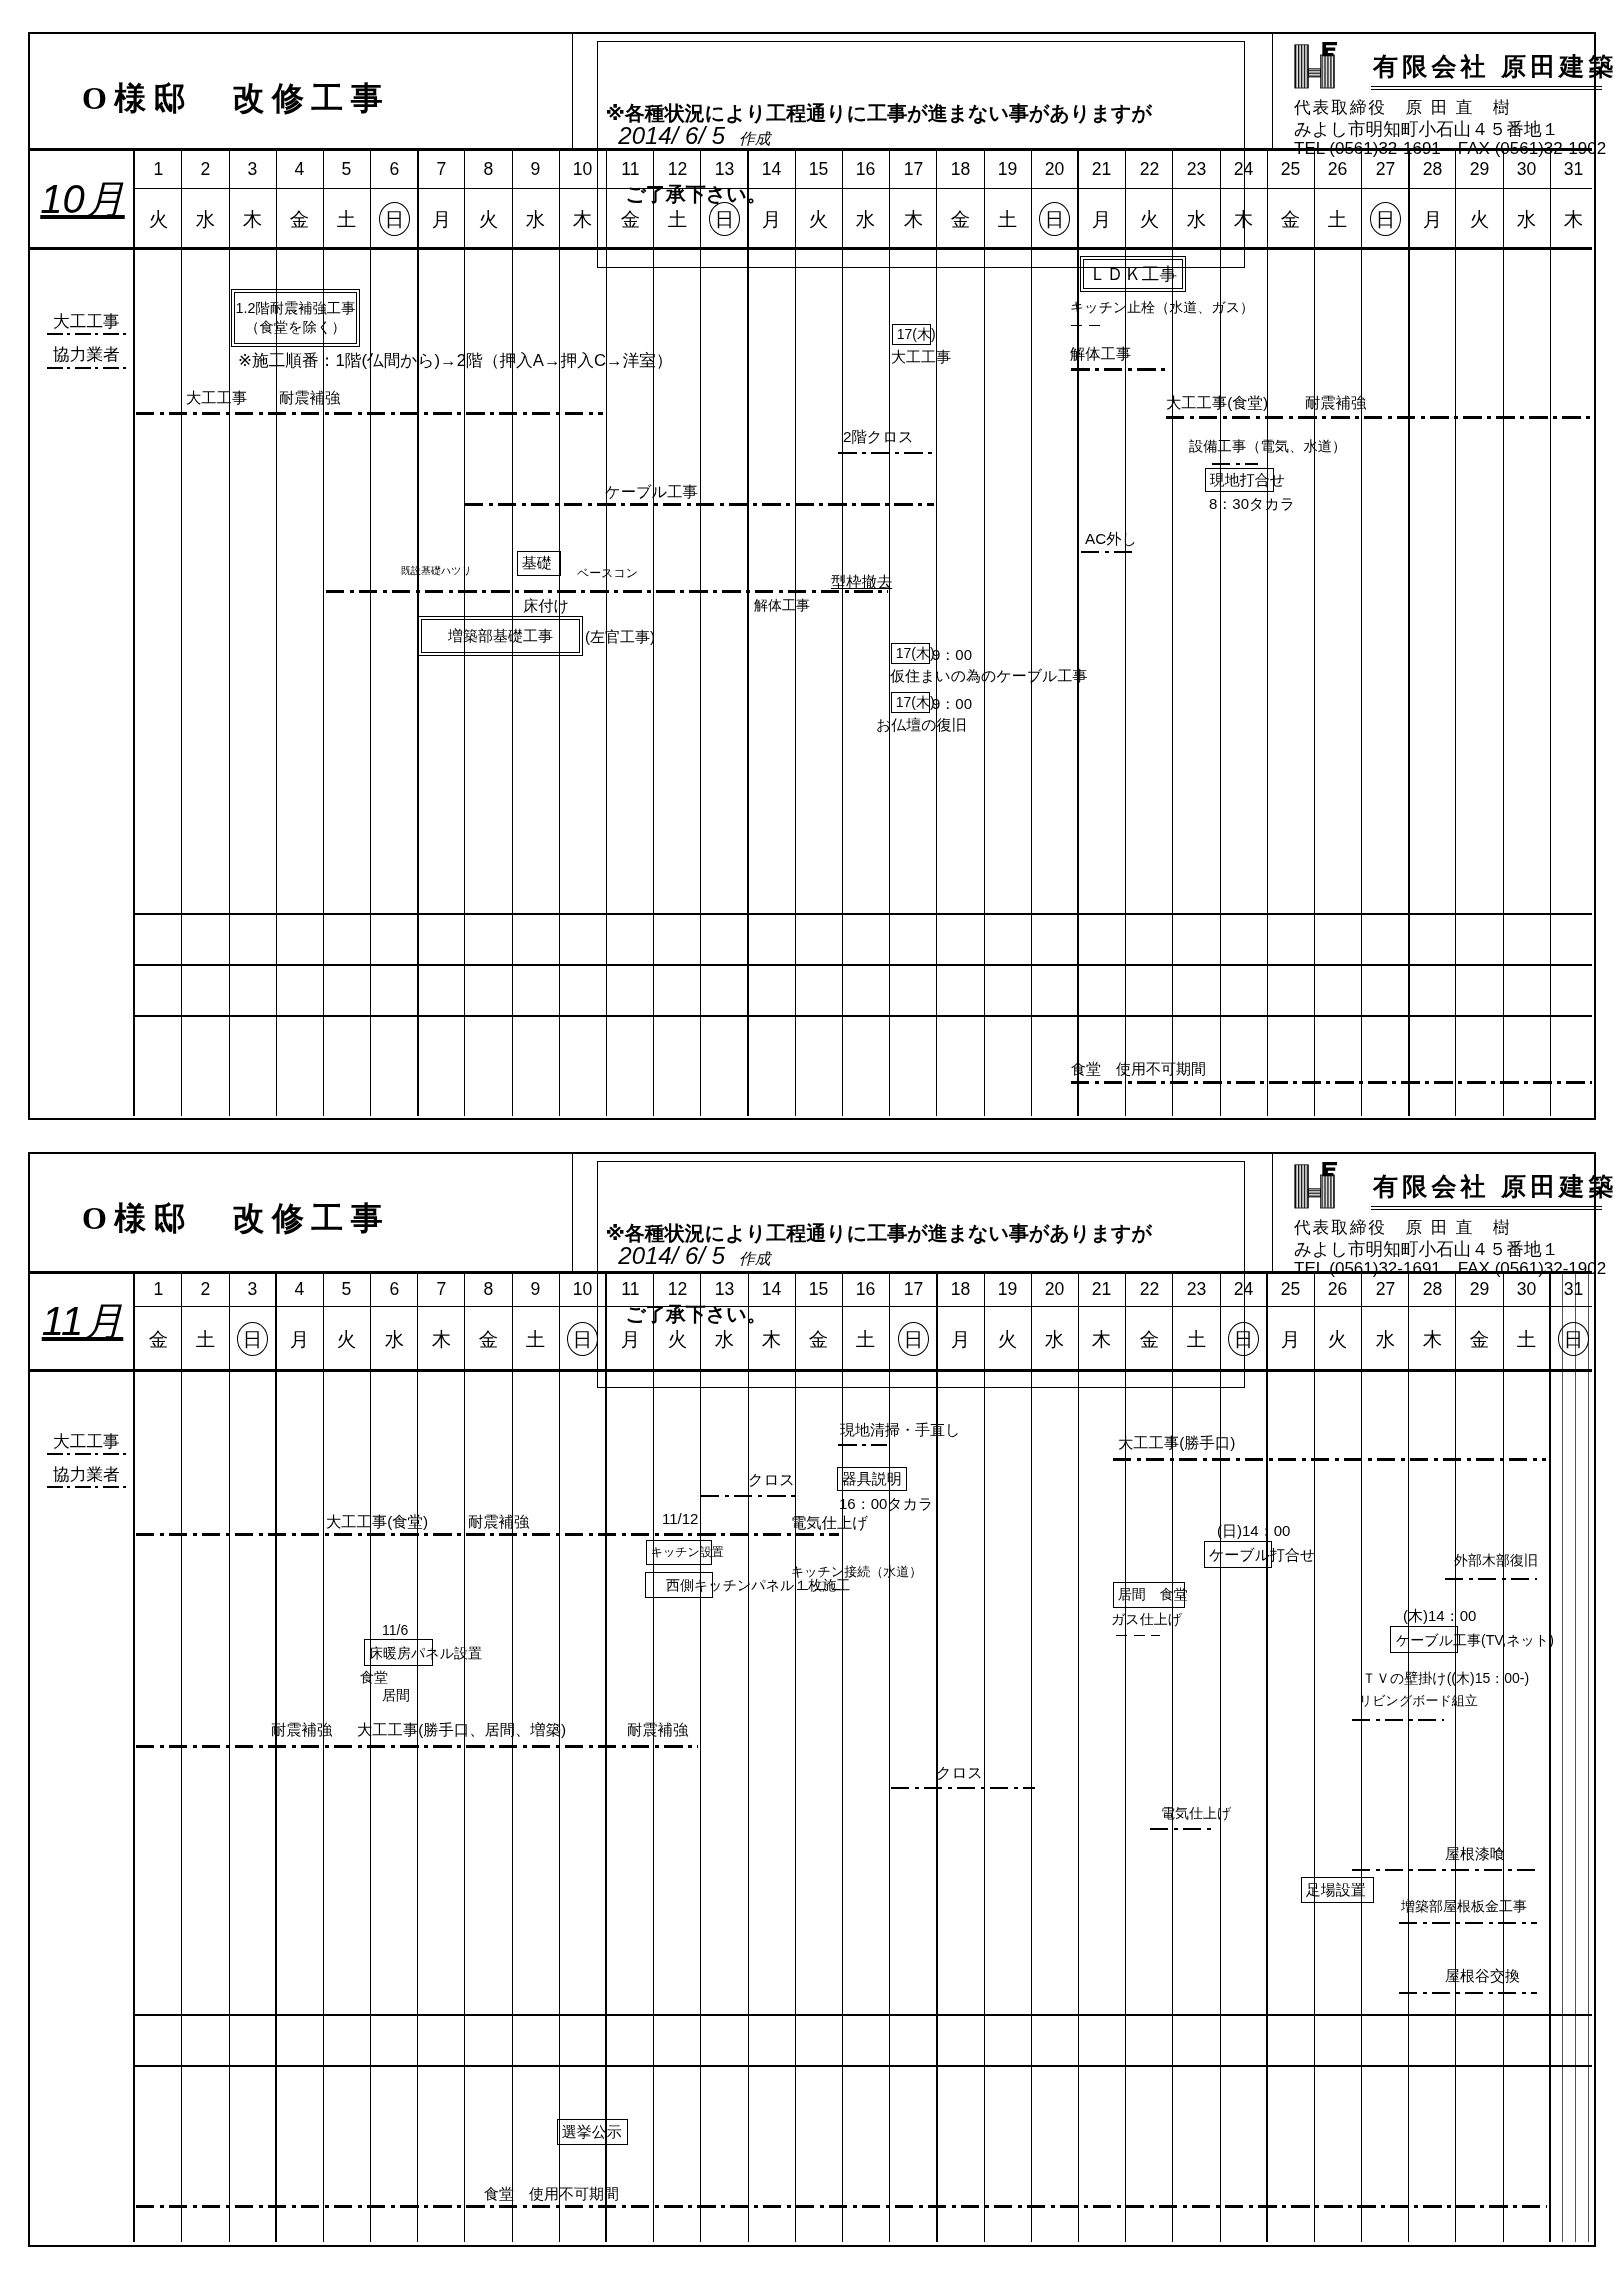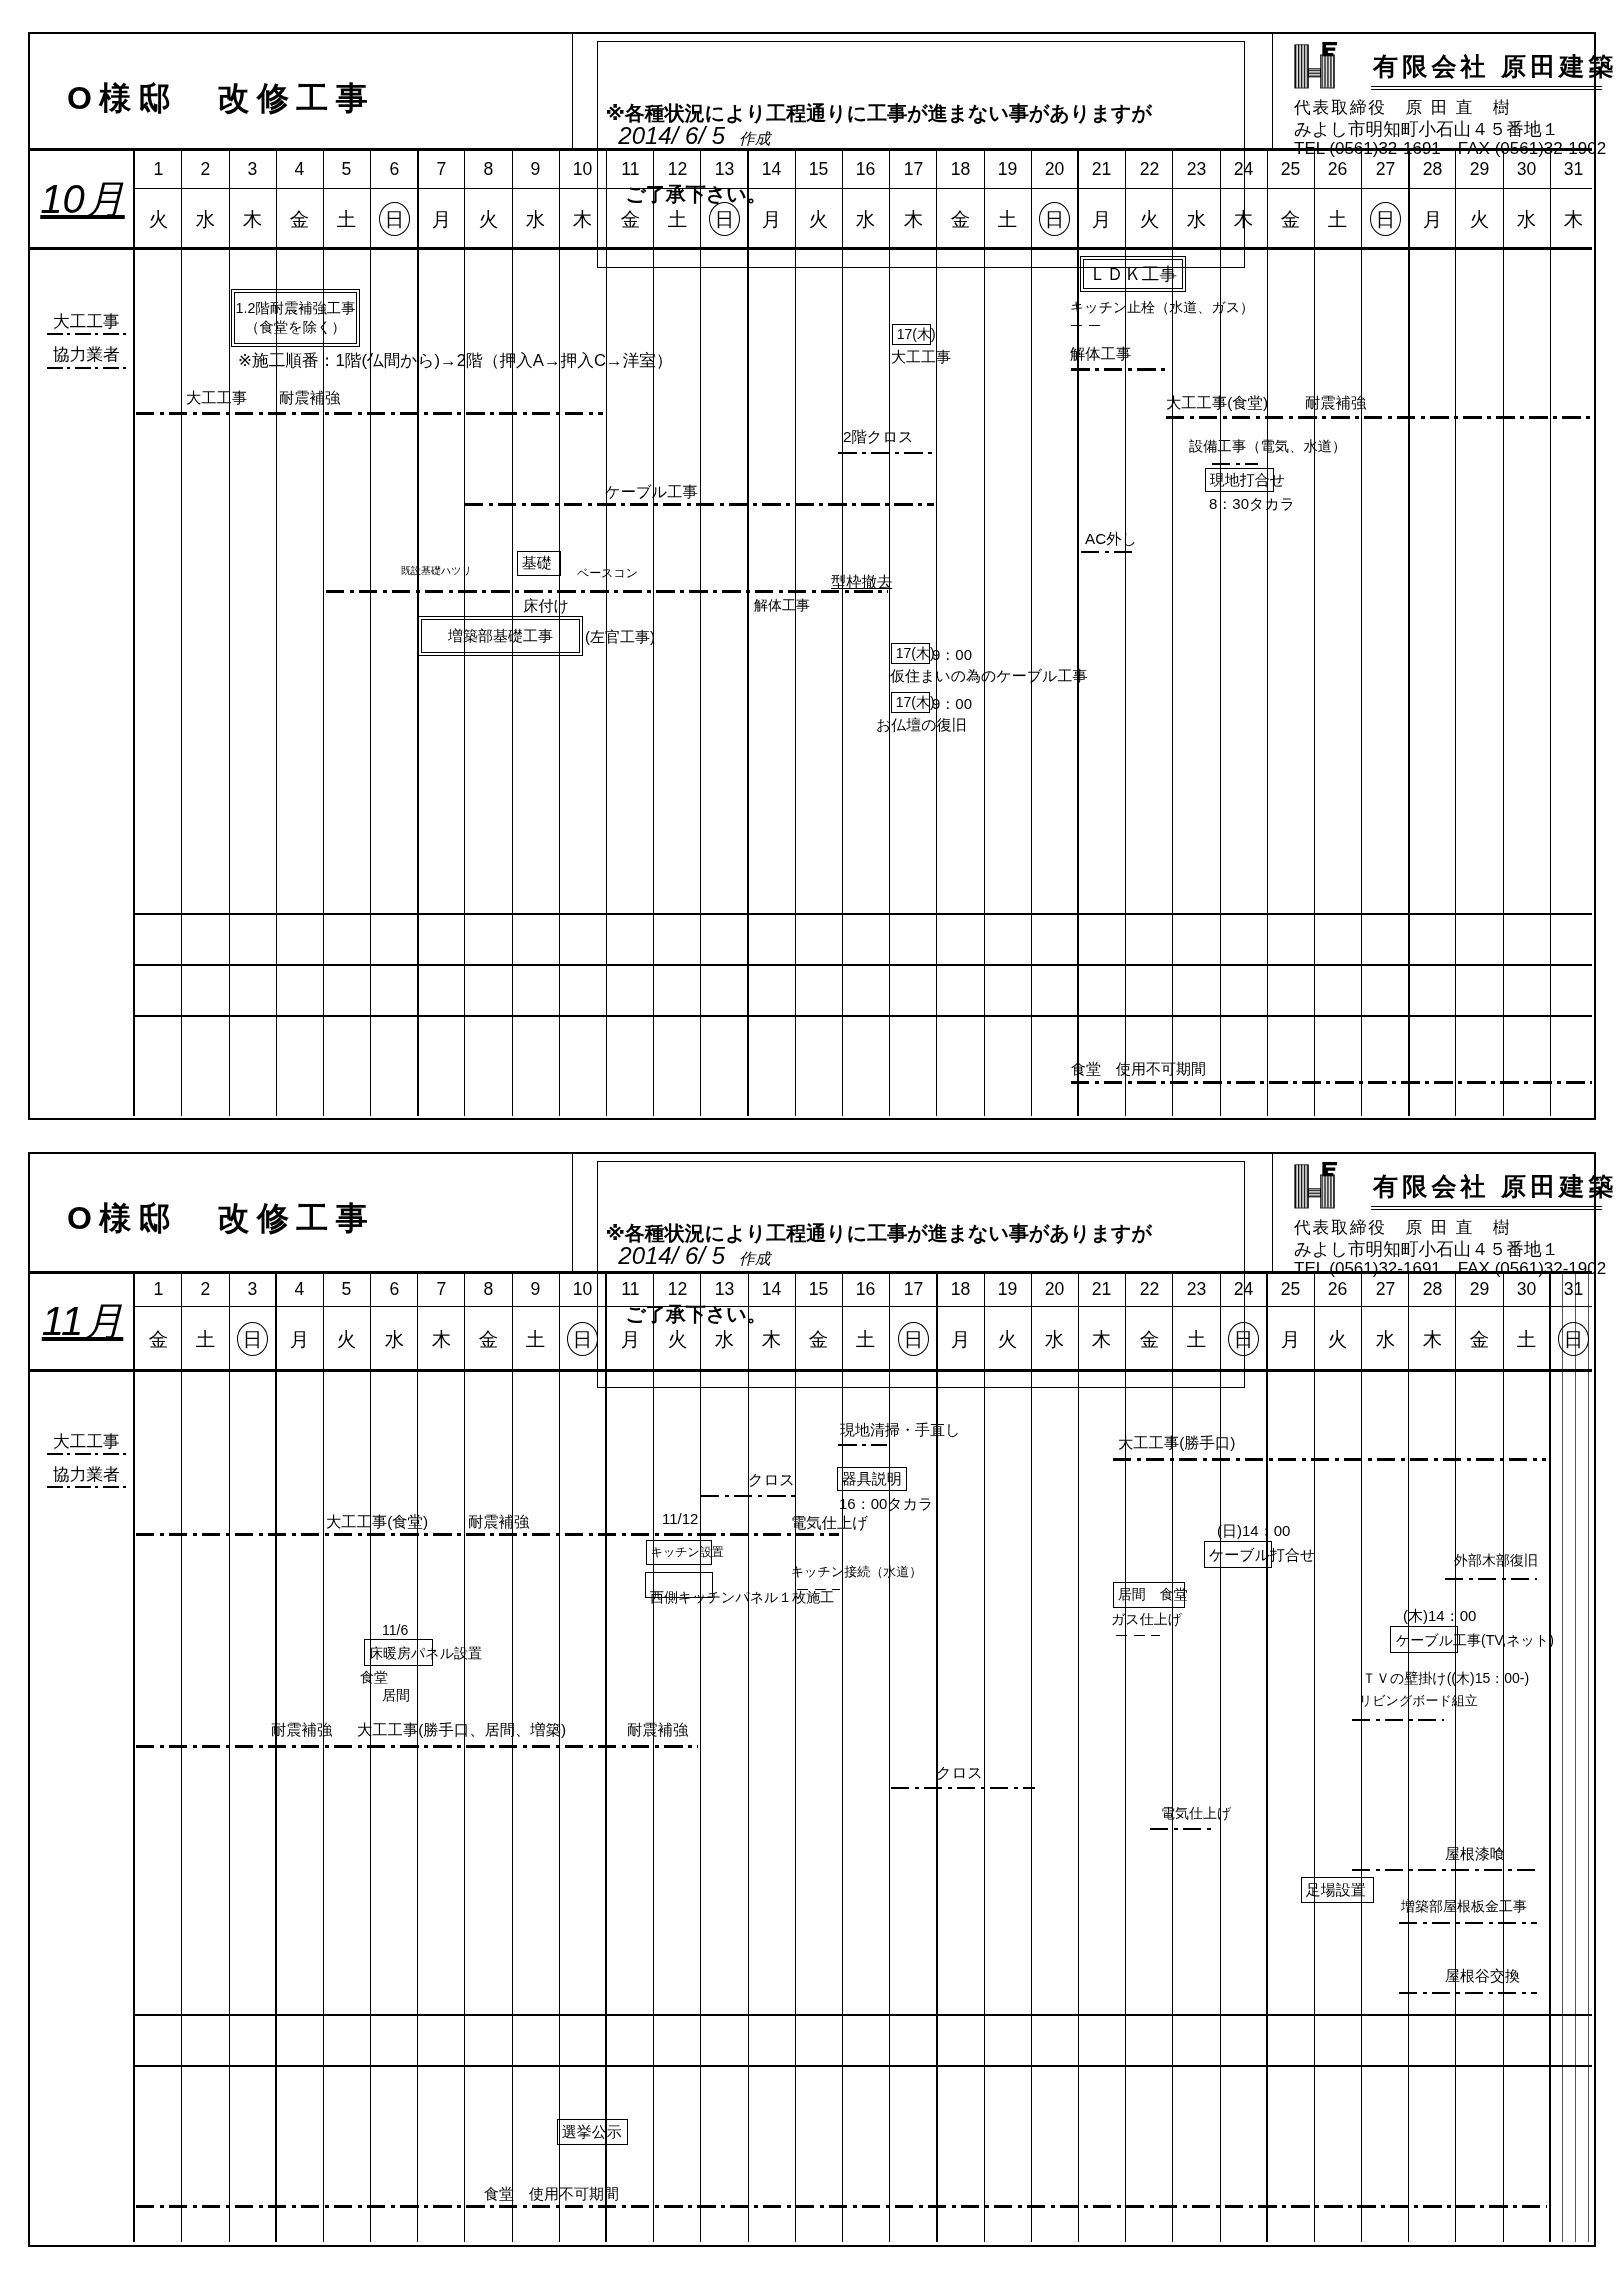--- a/index.html
+++ b/index.html
@@ -1,21 +1,21 @@
 <!DOCTYPE html>
 <html style="font-size:7.4px"><head>
 <meta charset="utf-8">
 <style>
   html,body{margin:0;padding:0;background:#e8e8e8;}
   #page{position:relative;width:1623px;height:2295px;background:#ffffff;
         font-family:"Liberation Sans","DejaVu Sans",sans-serif;color:#000;overflow:hidden;}
   .panel{position:absolute;left:28px;width:1568px;border:2.8px solid #000;box-sizing:border-box;background:#fff;}
   .p1{top:32px;height:1088px;}
   .p2{top:1152px;height:1095px;}
-  .title{position:absolute;left:37px;top:43px;font-size:32px;font-weight:bold;letter-spacing:7.4px;white-space:pre;}
+  .title{position:absolute;left:52px;top:43px;font-size:32px;font-weight:bold;letter-spacing:7.4px;white-space:pre;font-family:Liberation Serif, serif;}
   .notice{position:absolute;left:567px;top:6.5px;width:648px;border:1.9px solid #000;
           font-size:20px;font-weight:bold;padding:4.6px 7.4px;line-height:1.35;box-sizing:border-box;white-space:pre;}
   .made{position:absolute;left:576px;top:79px;font-style:italic;white-space:pre;}
   .mdate{font-size:24px;}
   .mlabel{font-size:15.7px;margin-left:14px;}
   .company{position:absolute;left:1250px;top:3.7px;width:315px;height:111px;}
   .logo{position:absolute;left:12px;top:2.8px;}
   .cname{position:absolute;left:93px;top:12px;font-size:25px;font-weight:600;letter-spacing:4.2px;white-space:pre;}
   .crule{position:absolute;left:91px;top:46px;width:231px;height:6.5px;
          background:repeating-linear-gradient(0deg,#000 0 1.2px,transparent 1.2px 2.8px);}
@@ -393,21 +393,21 @@
       <div class="bar" style="height: 2.3px; left: 671px; top: 341px; width: 95px;"></div>
       <div class="titem" style="left: 761px; top: 360px;">電気仕上げ</div>
       <div class="titem" style="left: 296px; top: 359px;">大工工事(食堂)</div>
       <div class="titem" style="left: 438px; top: 359px;">耐震補強</div>
       <div class="titem" style="left: 632px; top: 356px; font-size: 15px;">11/12</div>
       <div class="bar" style="height: 3.2px; left: 106px; top: 379px; width: 703px;"></div>
       <div class="tbox" style="left: 616px; top: 386px; width: 66px; height: 25px; font-size: 12px;">キッチン設置</div>
       <div class="titem" style="left: 761px; top: 411px; font-size: 13px;">キッチン接続（水道）</div>
       <div class="dline" style="left: 767px; top: 435px; width: 43px;"></div>
       <div class="trect" style="left: 615px; top: 418px; width: 68px; height: 26px;"></div>
-      <div class="titem" style="left: 620px; top: 423px; font-size: 14px; margin-top: 12px;">西側キッチンパネル１枚施工</div>
+      <div class="titem" style="left: 636px; top: 423px; font-size: 14px;">西側キッチンパネル１枚施工</div>
       <div class="titem" style="left: 1187px; top: 368px; font-size: 15px;">(日)14：00</div>
       <div class="trect" style="left: 1174px; top: 387px; width: 68px; height: 27px;"></div>
       <div class="titem" style="left: 1179px; top: 392px; font-size: 15px;">ケーブル打合せ</div>
       <div class="tbox" style="left: 1083px; top: 428px; width: 72px; height: 26px; font-size: 14px;">居間　食堂</div>
       <div class="titem" style="left: 1081px; top: 457px; font-size: 14px;">ガス仕上げ</div>
       <div class="dline" style="left: 1086px; top: 481px; width: 44px;"></div>
       <div class="titem" style="left: 1424px; top: 398px; font-size: 14px;">外部木部復旧</div>
       <div class="bar" style="height: 2.3px; left: 1415px; top: 424px; width: 92px;"></div>
       <div class="titem" style="left: 352px; top: 468px; font-size: 14px;">11/6</div>
       <div class="trect" style="left: 334px; top: 485px; width: 69px; height: 27px;"></div>

